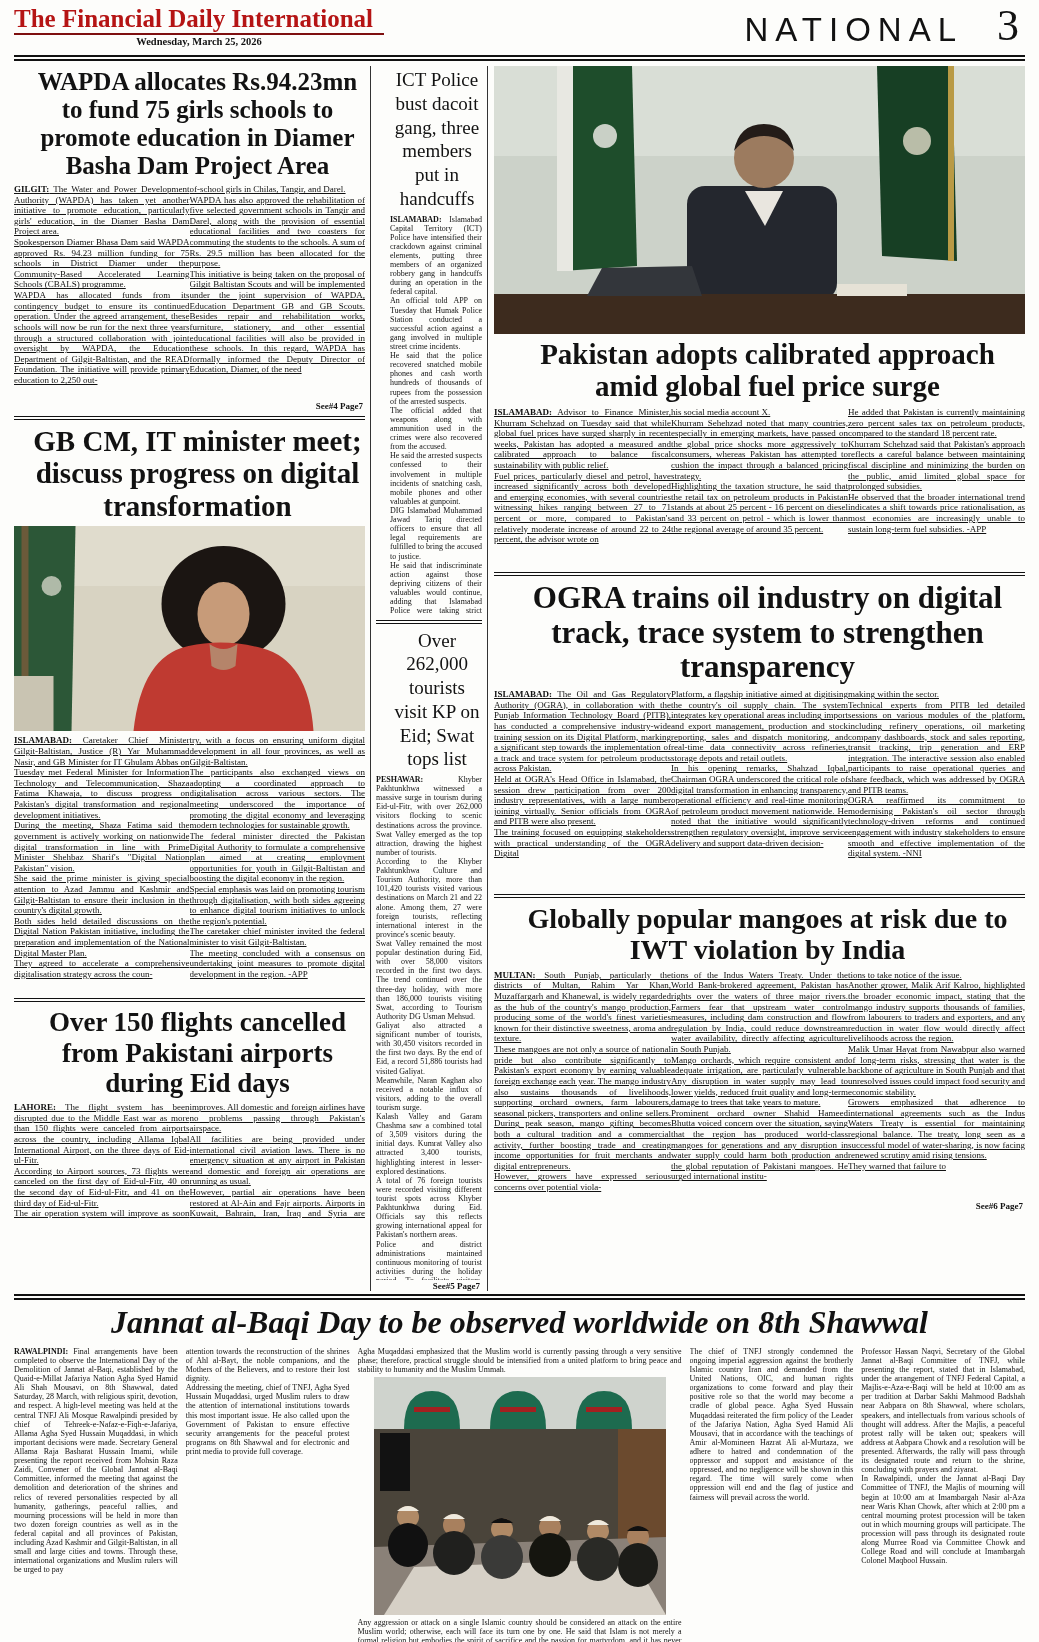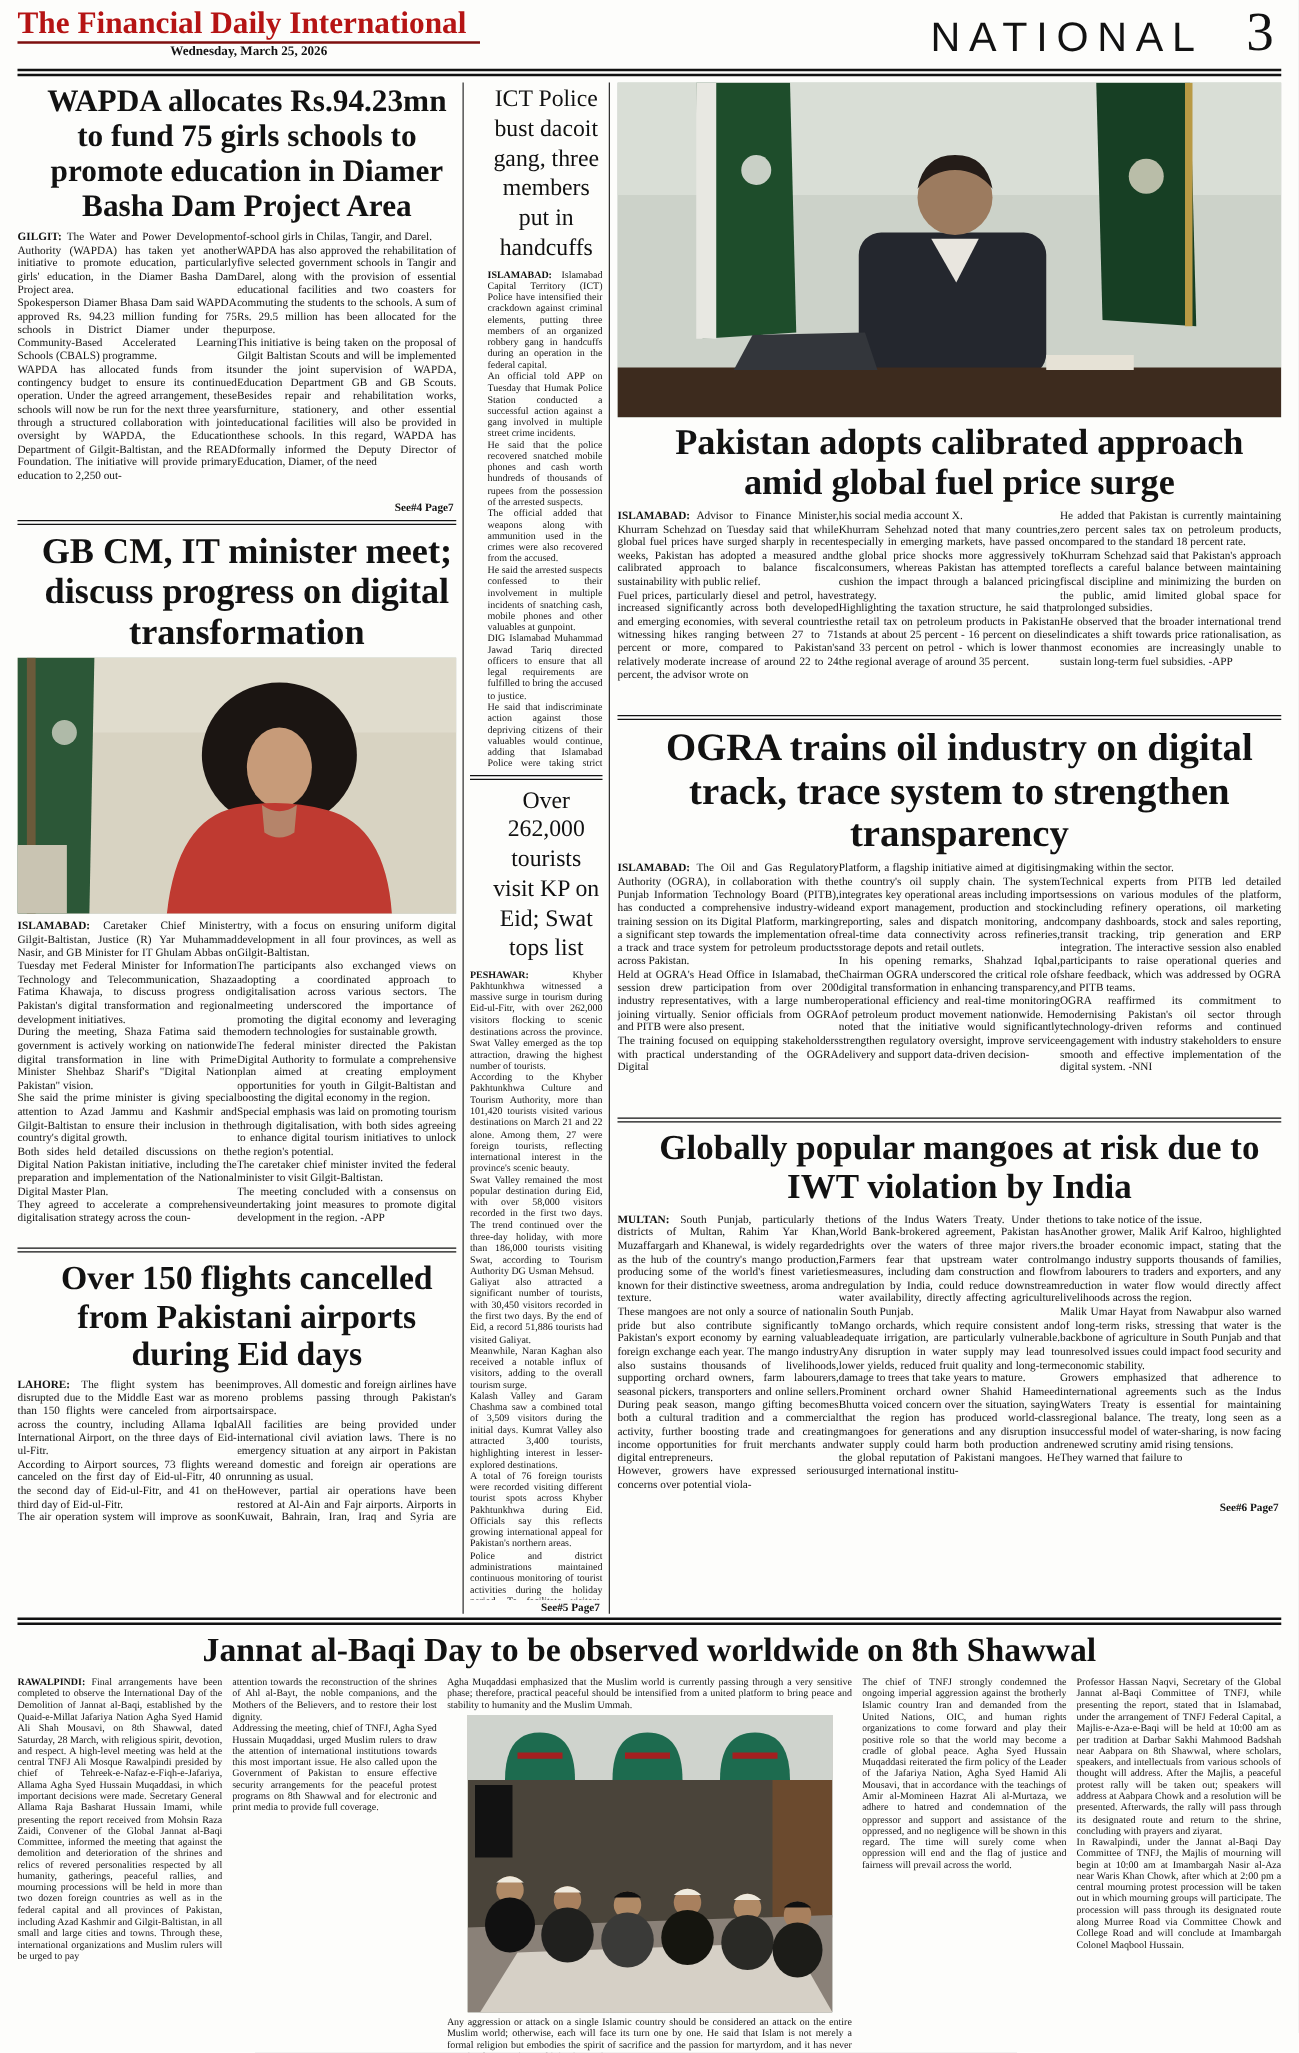--- a/index.html
+++ b/index.html
@@ -27,23 +27,23 @@
   
   .hl { font-weight:bold; text-align:center; line-height:1.12; margin:2px 0 4px 16px; }
   .hl-wapda    { font-size:25px; }
   .hl-gbcm     { font-size:29px; }
   .hl-flights  { font-size:27px; }
   .hl-ict      { font-size:19px; font-weight:normal; line-height:1.25; }
   .hl-tourists { font-size:19px; font-weight:normal; line-height:1.25; }
   .hl-fuel     { font-size:29px; }
   .hl-ogra     { font-size:31px; }
   .hl-mangoes  { font-size:28px; }
-  .hl-baqi     { font-size:27px; margin:2px 0 6px 0; }
-  
-  .cols { display:flex; gap:0; overflow:hidden; }
+  .hl-baqi     { font-size:32px; margin:2px 0 6px 0;font-style:italic; }
+  
+  .cols { display:flex; gap:0; overflow:hidden;text-decoration:underline; }
   .col  { flex:1; overflow:hidden; }
   .bt { font-size:9px; line-height:1.18; text-align:justify; white-space:pre-line; }
   .bt b { font-weight:bold; }
   .bt-narrow { font-size:8px; line-height:1.14; }
   .continuation { text-align:right; font-size:9px; font-weight:bold; padding:1px 2px 0 0; }
   .h-wapda   .col { height:216px; }
   .h-gbcm    .col { height:258px; }
   .h-flights .col { height:116px; }
   .ict-body      { height:400px; overflow:hidden;margin-left:14px; }
   .tourists-body { height:505px; overflow:hidden; }
@@ -252,21 +252,21 @@
 
   <div class="rule-thick"></div>
 
   <article>
     <h1 class="hl hl-baqi">Jannat al-Baqi Day to be observed worldwide on 8th Shawwal</h1>
     <div class="baqi-body">
       <p class="baqi-col bt bt-narrow"><b>RAWALPINDI:</b><span> Final arrangements have been completed to observe the International Day of the Demolition of Jannat al-Baqi, established by the Quaid-e-Millat Jafariya Nation Agha Syed Hamid Ali Shah Mousavi, on 8th Shawwal, dated Saturday, 28 March, with religious spirit, devotion, and respect. A high-level meeting was held at the central TNFJ Ali Mosque Rawalpindi presided by chief of Tehreek-e-Nafaz-e-Fiqh-e-Jafariya, Allama Agha Syed Hussain Muqaddasi, in which important decisions were made. Secretary General Allama Raja Basharat Hussain Imami, while presenting the report received from Mohsin Raza Zaidi, Convener of the Global Jannat al-Baqi Committee, informed the meeting that against the demolition and deterioration of the shrines and relics of revered personalities respected by all humanity, gatherings, peaceful rallies, and mourning processions will be held in more than two dozen foreign countries as well as in the federal capital and all provinces of Pakistan, including Azad Kashmir and Gilgit-Baltistan, in all small and large cities and towns. Through these, international organizations and Muslim rulers will be urged to pay</span></p>
       <p class="baqi-col bt bt-narrow">attention towards the reconstruction of the shrines of Ahl al-Bayt, the noble companions, and the Mothers of the Believers, and to restore their lost dignity.
 Addressing the meeting, chief of TNFJ, Agha Syed Hussain Muqaddasi, urged Muslim rulers to draw the attention of international institutions towards this most important issue. He also called upon the Government of Pakistan to ensure effective security arrangements for the peaceful protest programs on 8th Shawwal and for electronic and print media to provide full coverage.</p>
       <div class="baqi-mid">
-        <p class="bt bt-narrow">Agha Muqaddasi emphasized that the Muslim world is currently passing through a very sensitive phase; therefore, practical peaceful should be intensified from a united platform to bring peace and stability to humanity and the Muslim Ummah.</p>
+        <p class="bt bt-narrow">Agha Muqaddasi emphasized that the Muslim world is currently passing through a very sensitive phase; therefore, practical struggle should be intensified from a united platform to bring peace and stability to humanity and the Muslim Ummah.</p>
         <figure class="photo photo-meeting">
           <svg width="292" height="238" viewBox="0 0 292 238" preserveAspectRatio="xMidYMid slice">
             <rect x="0" y="0" width="292" height="238" fill="#4a443a"></rect>
             <rect x="0" y="0" width="292" height="52" fill="#cfd3cd"></rect>
             <path d="M30,52 Q30,14 58,14 Q86,14 86,52 Z" fill="#1d6b4f"></path>
             <path d="M116,52 Q116,14 144,14 Q172,14 172,52 Z" fill="#1d6b4f"></path>
             <path d="M202,52 Q202,14 230,14 Q258,14 258,52 Z" fill="#1d6b4f"></path>
             <rect x="40" y="30" width="36" height="5" fill="#a32020"></rect>
             <rect x="126" y="30" width="36" height="5" fill="#a32020"></rect>
             <rect x="212" y="30" width="36" height="5" fill="#a32020"></rect>

